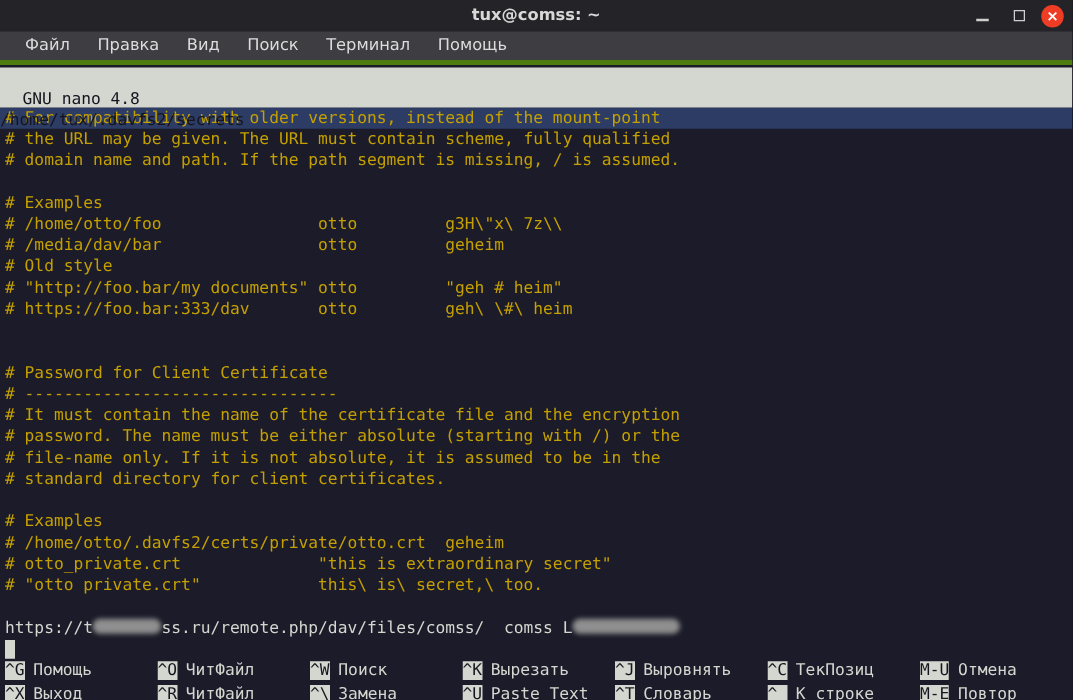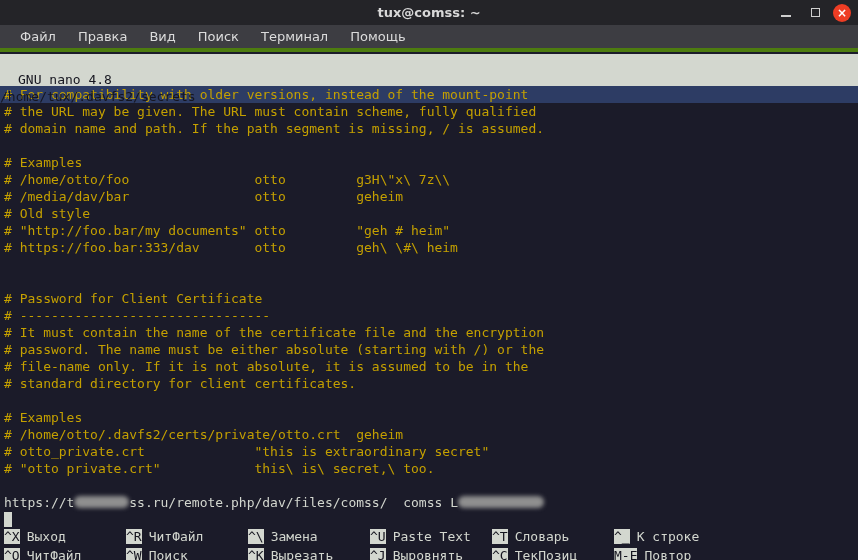--- a/index.html
+++ b/index.html
@@ -117,28 +117,30 @@
         <div class="line comment"># Examples</div>
         <div class="line comment"># /home/otto/.davfs2/certs/private/otto.crt  geheim</div>
         <div class="line comment"># otto_private.crt              "this is extraordinary secret"</div>
         <div class="line comment"># "otto private.crt"            this\ is\ secret,\ too.</div>
         <div class="line"></div>
         <div class="line"><span>https://t</span><span class="redacted" style="width: 7ch;"></span><span>ss.ru/remote.php/dav/files/comss/  comss L</span><span class="redacted" style="width: 11ch;"></span></div>
         <div class="line"><span class="cursor"></span></div>
       </div>
 
     <div class="shortcut-bar">
+        <div class="shortcut"><span class="sc-key">^G</span><span class="sc-label">Помощь</span></div>
         <div class="shortcut"><span class="sc-key">^X</span><span class="sc-label">Выход</span></div>
         <div class="shortcut"><span class="sc-key">^O</span><span class="sc-label">ЧитФайл</span></div>
         <div class="shortcut"><span class="sc-key">^R</span><span class="sc-label">ЧитФайл</span></div>
         <div class="shortcut"><span class="sc-key">^W</span><span class="sc-label">Поиск</span></div>
         <div class="shortcut"><span class="sc-key">^\</span><span class="sc-label">Замена</span></div>
         <div class="shortcut"><span class="sc-key">^K</span><span class="sc-label">Вырезать</span></div>
         <div class="shortcut"><span class="sc-key">^U</span><span class="sc-label">Paste Text</span></div>
         <div class="shortcut"><span class="sc-key">^J</span><span class="sc-label">Выровнять</span></div>
         <div class="shortcut"><span class="sc-key">^T</span><span class="sc-label">Словарь</span></div>
         <div class="shortcut"><span class="sc-key">^C</span><span class="sc-label">ТекПозиц</span></div>
         <div class="shortcut"><span class="sc-key">^_</span><span class="sc-label">К строке</span></div>
+        <div class="shortcut"><span class="sc-key">M-U</span><span class="sc-label">Отмена</span></div>
         <div class="shortcut"><span class="sc-key">M-E</span><span class="sc-label">Повтор</span></div>
       </div>
   </div>
 
 </div>
 
 </body></html>

